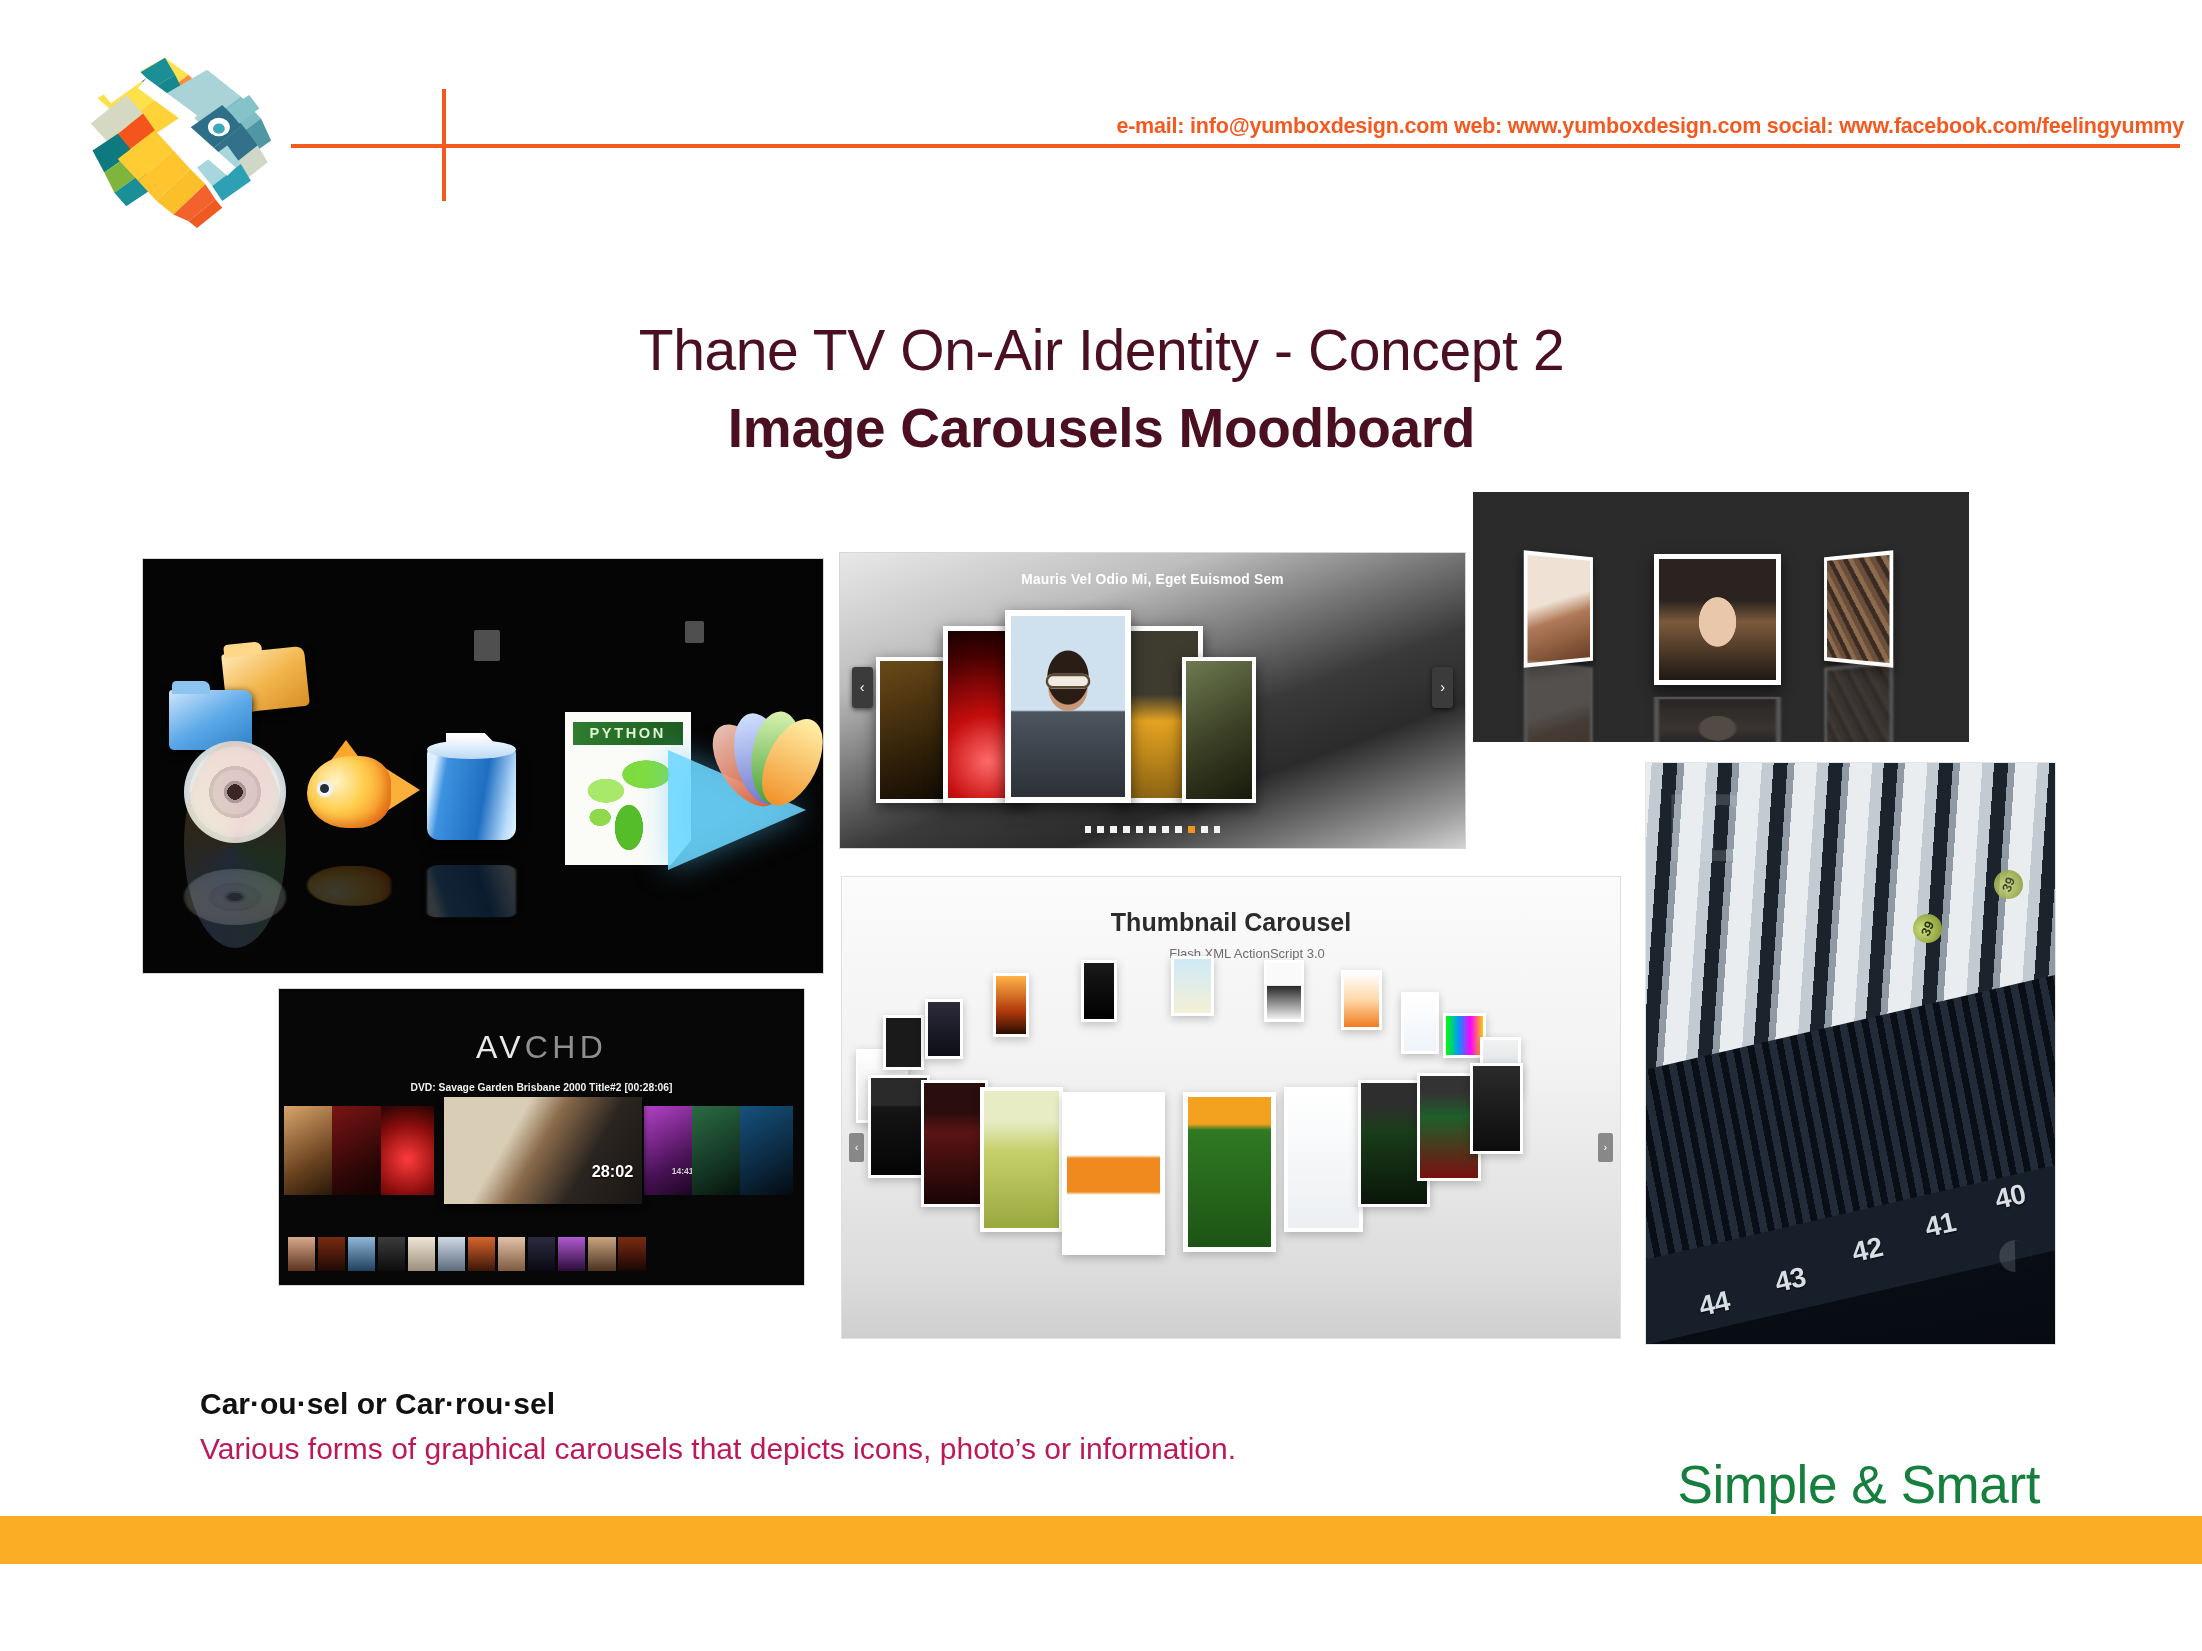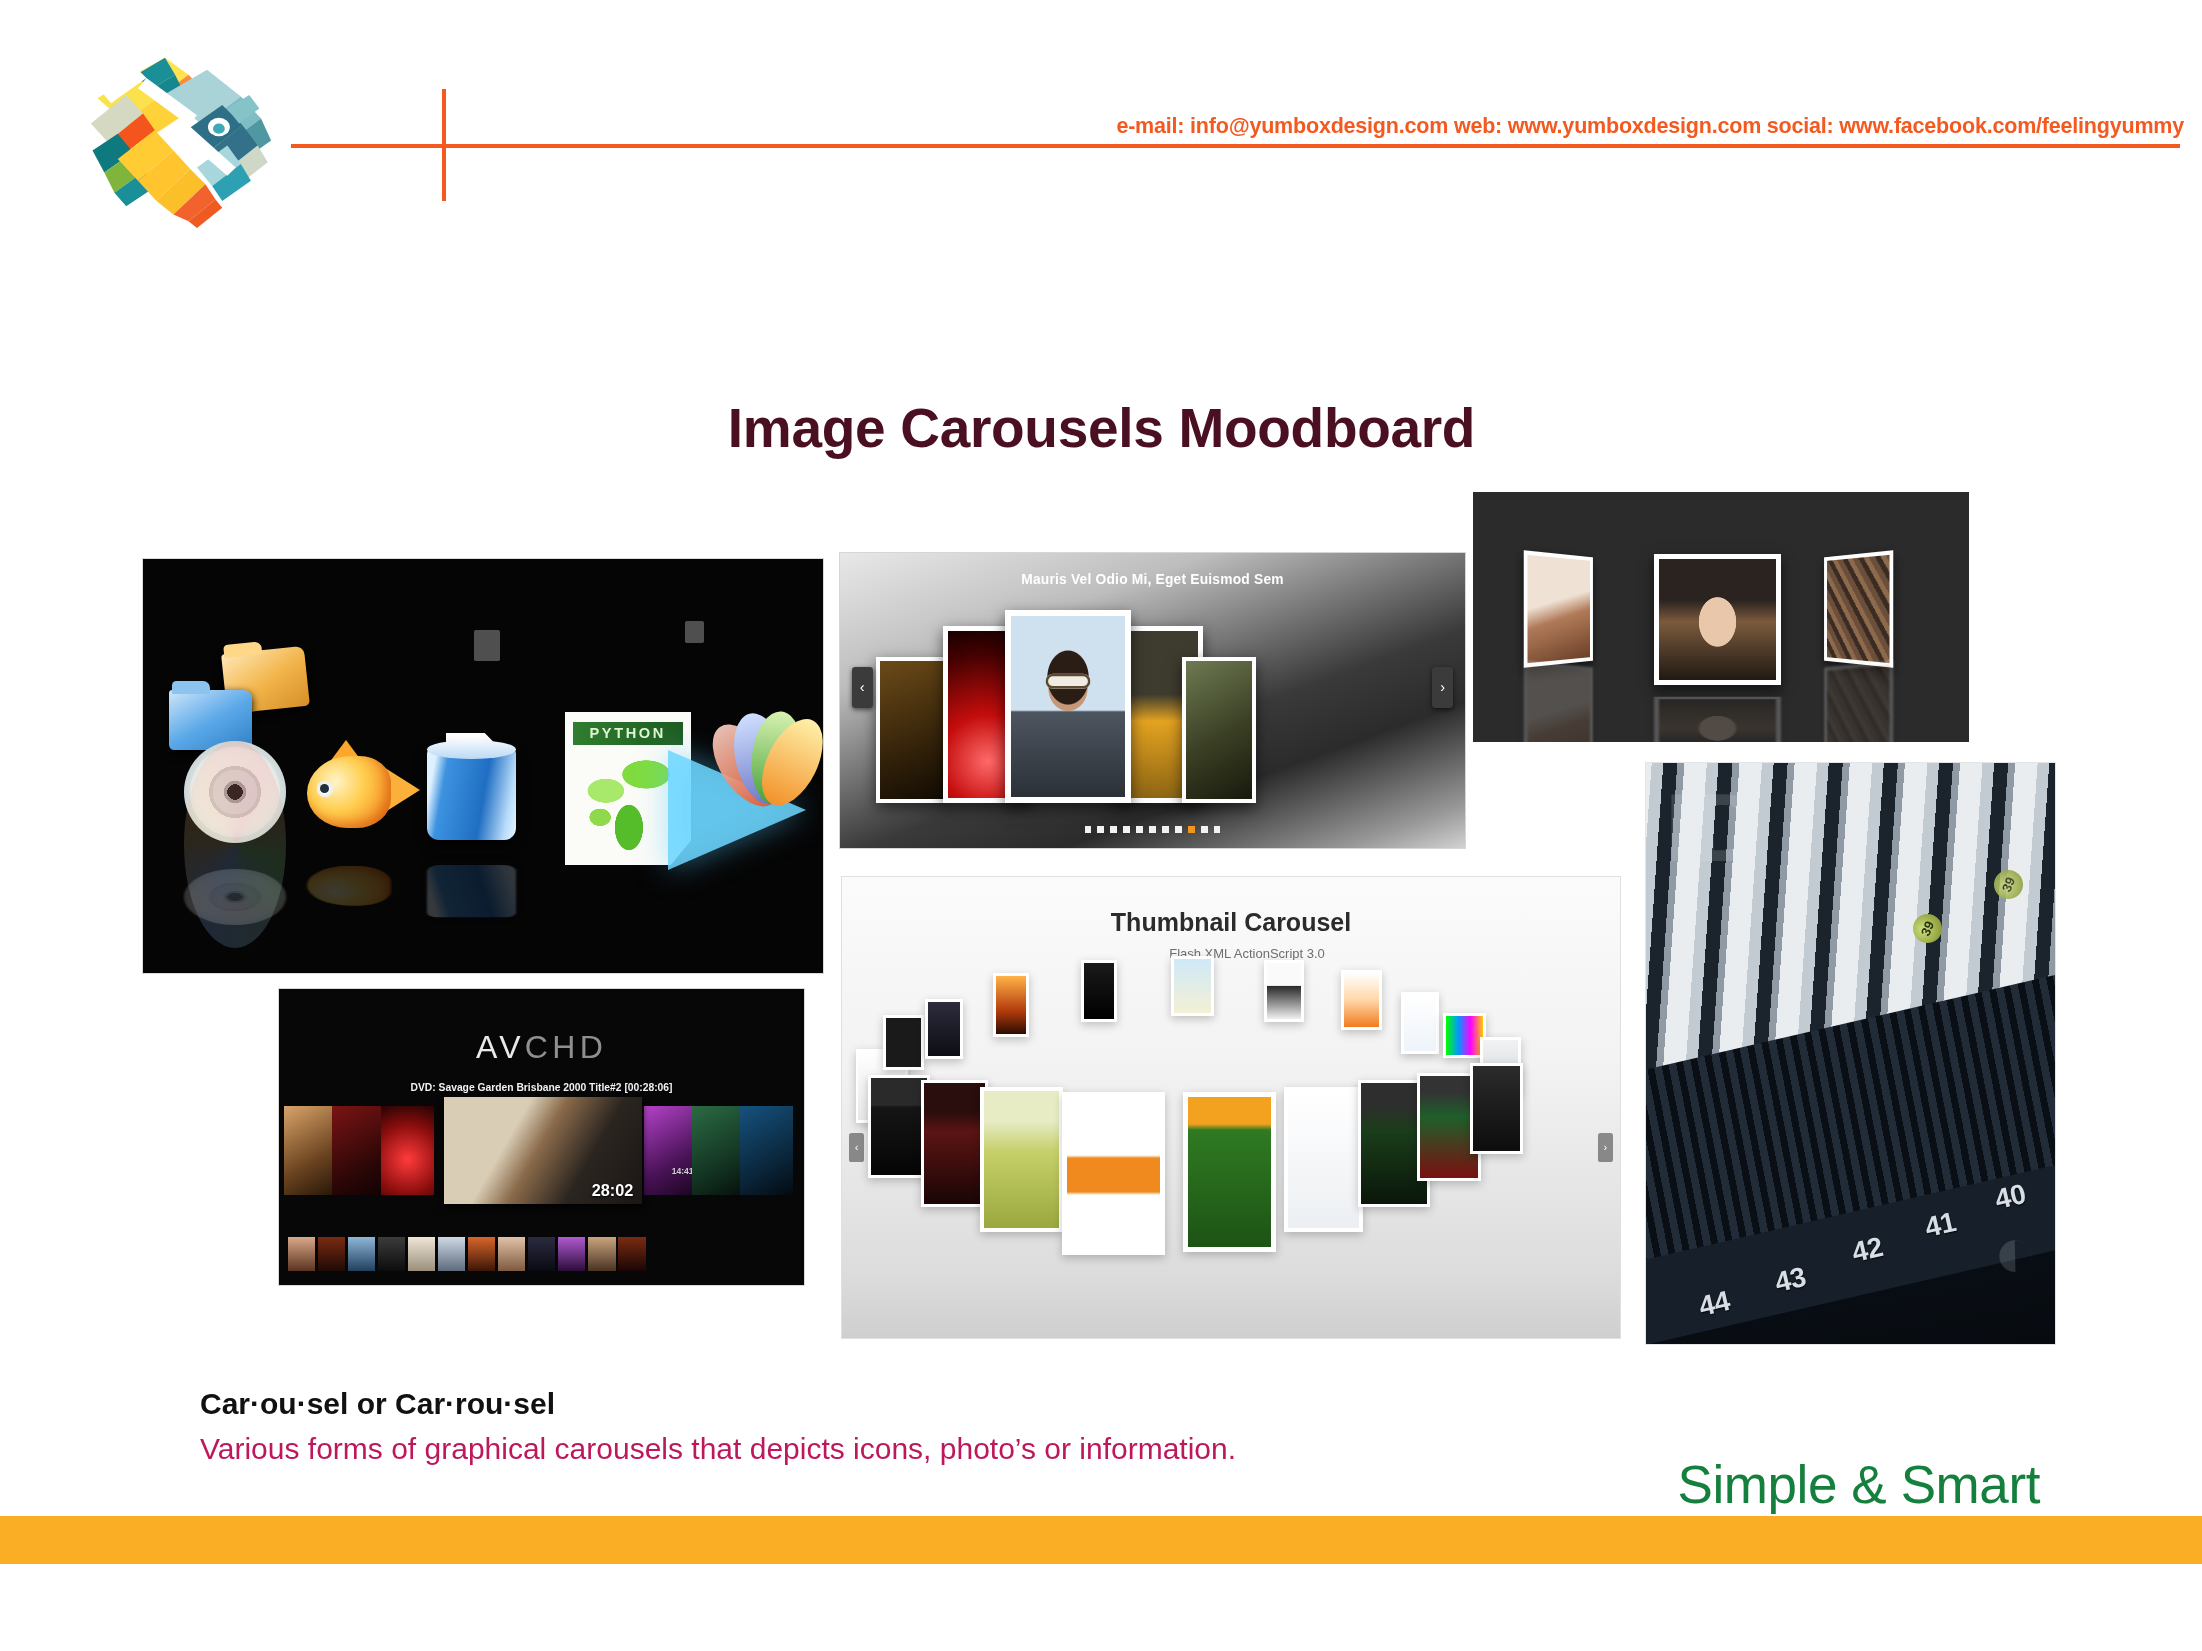--- a/index.html
+++ b/index.html
@@ -162,21 +162,21 @@
   
   #p-avchd { left: 278px; top: 988px; width: 527px; height: 298px; background:#070707; border:1.7px solid #d9d9d9; }
   #p-avchd .wordmark { position:absolute; left:0; top:40px; width:100%; text-align:center;
     color:#e9e9e9; font-size:32px; letter-spacing:4.3px; font-weight:300; }
   #p-avchd .wordmark b { font-weight:300; color:#8f8f8f; }
   #p-avchd .dvdtitle { position:absolute; left:0; top:93px; width:100%; text-align:center;
     color:#f2f2f2; font-size:10.3px; font-weight:700; }
   .av-tile { position:absolute; top:108px; box-shadow:0 2.6px 6.9px rgba(0,0,0,.9); }
   .av-tile.main { left:165px; width:198px; height:107px; top:108px; z-index:4;
     background: linear-gradient(120deg,#d9cdb5 0 34%,#8a6a4a 48%,#2b2520 70%,#1a1614); }
-  .av-tile.main .tc { position:absolute; right:8.6px; bottom:4px; color:#fff; font-size:16.3px; font-weight:700;
+  .av-tile.main .tc { position:absolute; right:8.6px; bottom:23px; color:#fff; font-size:16.3px; font-weight:700;
     text-shadow:0 0.9px 2.6px #000;margin-top:44px; }
   .av-s { position:absolute; top:117px; width:53px; height:89px; }
   .av-s .tc2 { position:absolute; right:3.4px; bottom:19px; color:#cfcfcf; font-size:8.6px; font-weight:700; }
   .av-strip { position:absolute; left:8.6px; bottom:13.8px; width:358px; height:34px; display:flex; gap:2.6px; }
   .av-strip i { flex:1; display:block; }
 
   
   #p-thumb { left: 841px; top: 876px; width: 780px; height: 463px;
     background: linear-gradient(180deg,#fbfbfb 0%,#f2f2f2 42%,#dcdcdc 86%,#cfcfcf 100%); border:0.9px solid #e0e0e0; }
   #p-thumb .t1 { position:absolute; left:0; top:31px; width:100%; text-align:center;
@@ -250,20 +250,21 @@
       <ellipse cx="186" cy="104" rx="7" ry="6" fill="#3fa9b8"></ellipse>
       <polygon points="48,62 90,34 100,44 58,74" fill="#ffffff"></polygon>
       <polygon points="100,44 160,88 150,100 90,56" fill="#ffffff"></polygon>
       <polygon points="150,100 206,150 196,160 140,112" fill="#ffffff"></polygon>
     </svg>
   </div>
   <div class="rule-h"></div>
   <div class="rule-v"></div>
   <div class="contact">e-mail: info@yumboxdesign.com web: www.yumboxdesign.com social: www.facebook.com/feelingyummy</div>
 
+  <div class="title-1">Thane TV On-Air Identity - Concept 2</div>
   <div class="title-2">Image Carousels Moodboard</div>
 
   <div class="panel" id="p-icons">
     <div class="dimfile" style="left:331px;top:71px;"></div>
     <div class="dimfile" style="left:542px;top:62px;width:19px;height:22.4px;"></div>
 
     <div class="ico" style="left:81px;top:91px;">
       <div class="folder tan"></div>
     </div>
     <div class="ico" style="left:26px;top:131px;">

